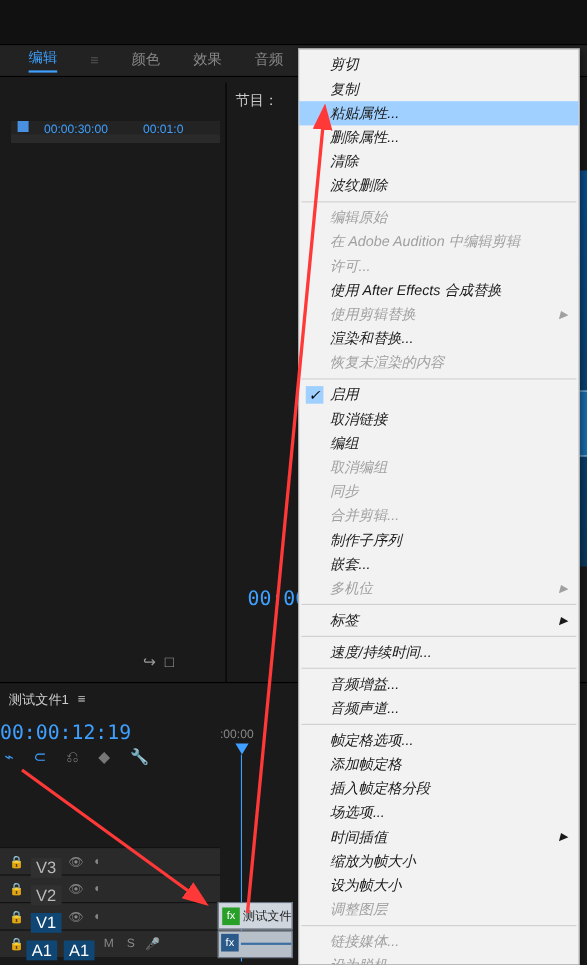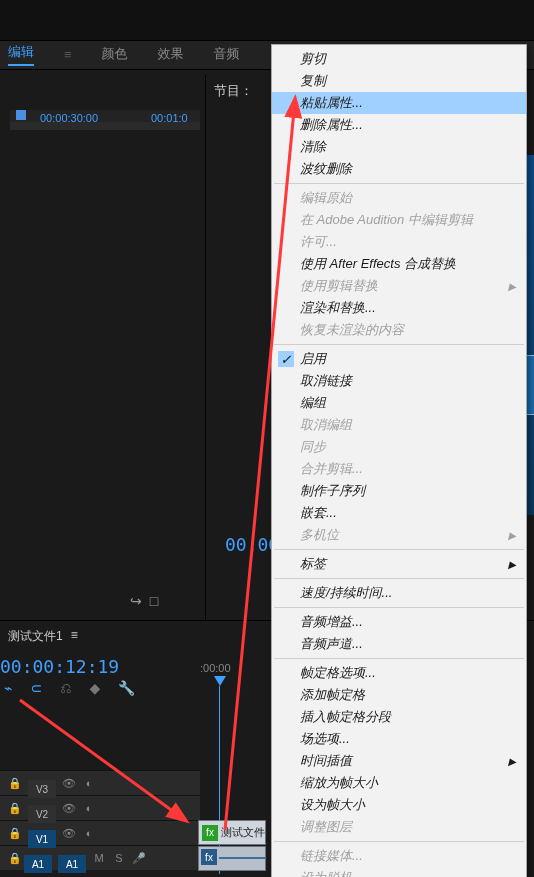--- a/index.html
+++ b/index.html
@@ -14,36 +14,36 @@
     position: relative;
   }
   
   .topbar {
     position: absolute;
     top: 40px; left: 0;
     height: 28px;
     display: flex;
     align-items: center;
     gap: 30px;
-    padding-left: 8px;
+    padding-left: 26px;
   }
   .topbar .tab { color: #888; cursor: pointer; }
   .topbar .tab.active { color: #3fa0ff; border-bottom: 2px solid #3fa0ff; padding-bottom: 3px; }
   .topbar .sep { color: #555; }
   
   .mini-ruler {
     position: absolute;
     top: 110px; left: 10px;
     width: 190px; height: 20px;
     background: #232323;
     color: #3fa0ff;
     font-size: 11px;
   }
   .mini-ruler .t1 { position: absolute; left: 30px; top: 2px; }
-  .mini-ruler .t2 { position: absolute; left: 120px; top: 2px; margin-left: 21px; }
+  .mini-ruler .t2 { position: absolute; left: 120px; top: 2px; }
   .mini-ruler .handle {
     position: absolute; top: 0; left: 6px;
     width: 10px; height: 10px;
     background: #4a90e2;
   }
   .mini-ruler .bar {
     position: absolute; left: 0; right: 0; bottom: 0;
     height: 8px; background: #2a2a2a;
   }
   
@@ -118,21 +118,21 @@
     border-top: 1px solid #121212;
     background: #2a2a2a;
     font-size: 11px;
     color: #bbb;
   }
   .track .icon { width: 14px; text-align: center; color: #888; }
   .track .label {
     width: 28px; height: 18px;
     display: flex; align-items: center; justify-content: center;
     background: #303030; color: #bbb;
-    font-size: 10px;
+    font-size: 15px;
     margin-top: 12px;
   }
   .track .label.sel { background: #0f4673; color: #fff; text-align: center; }
   
   .clip {
     position: absolute;
     top: 820px; left: 198px;
     height: 25px; width: 68px;
     background: #cfd6de;
     border: 1px solid #6a7480;

